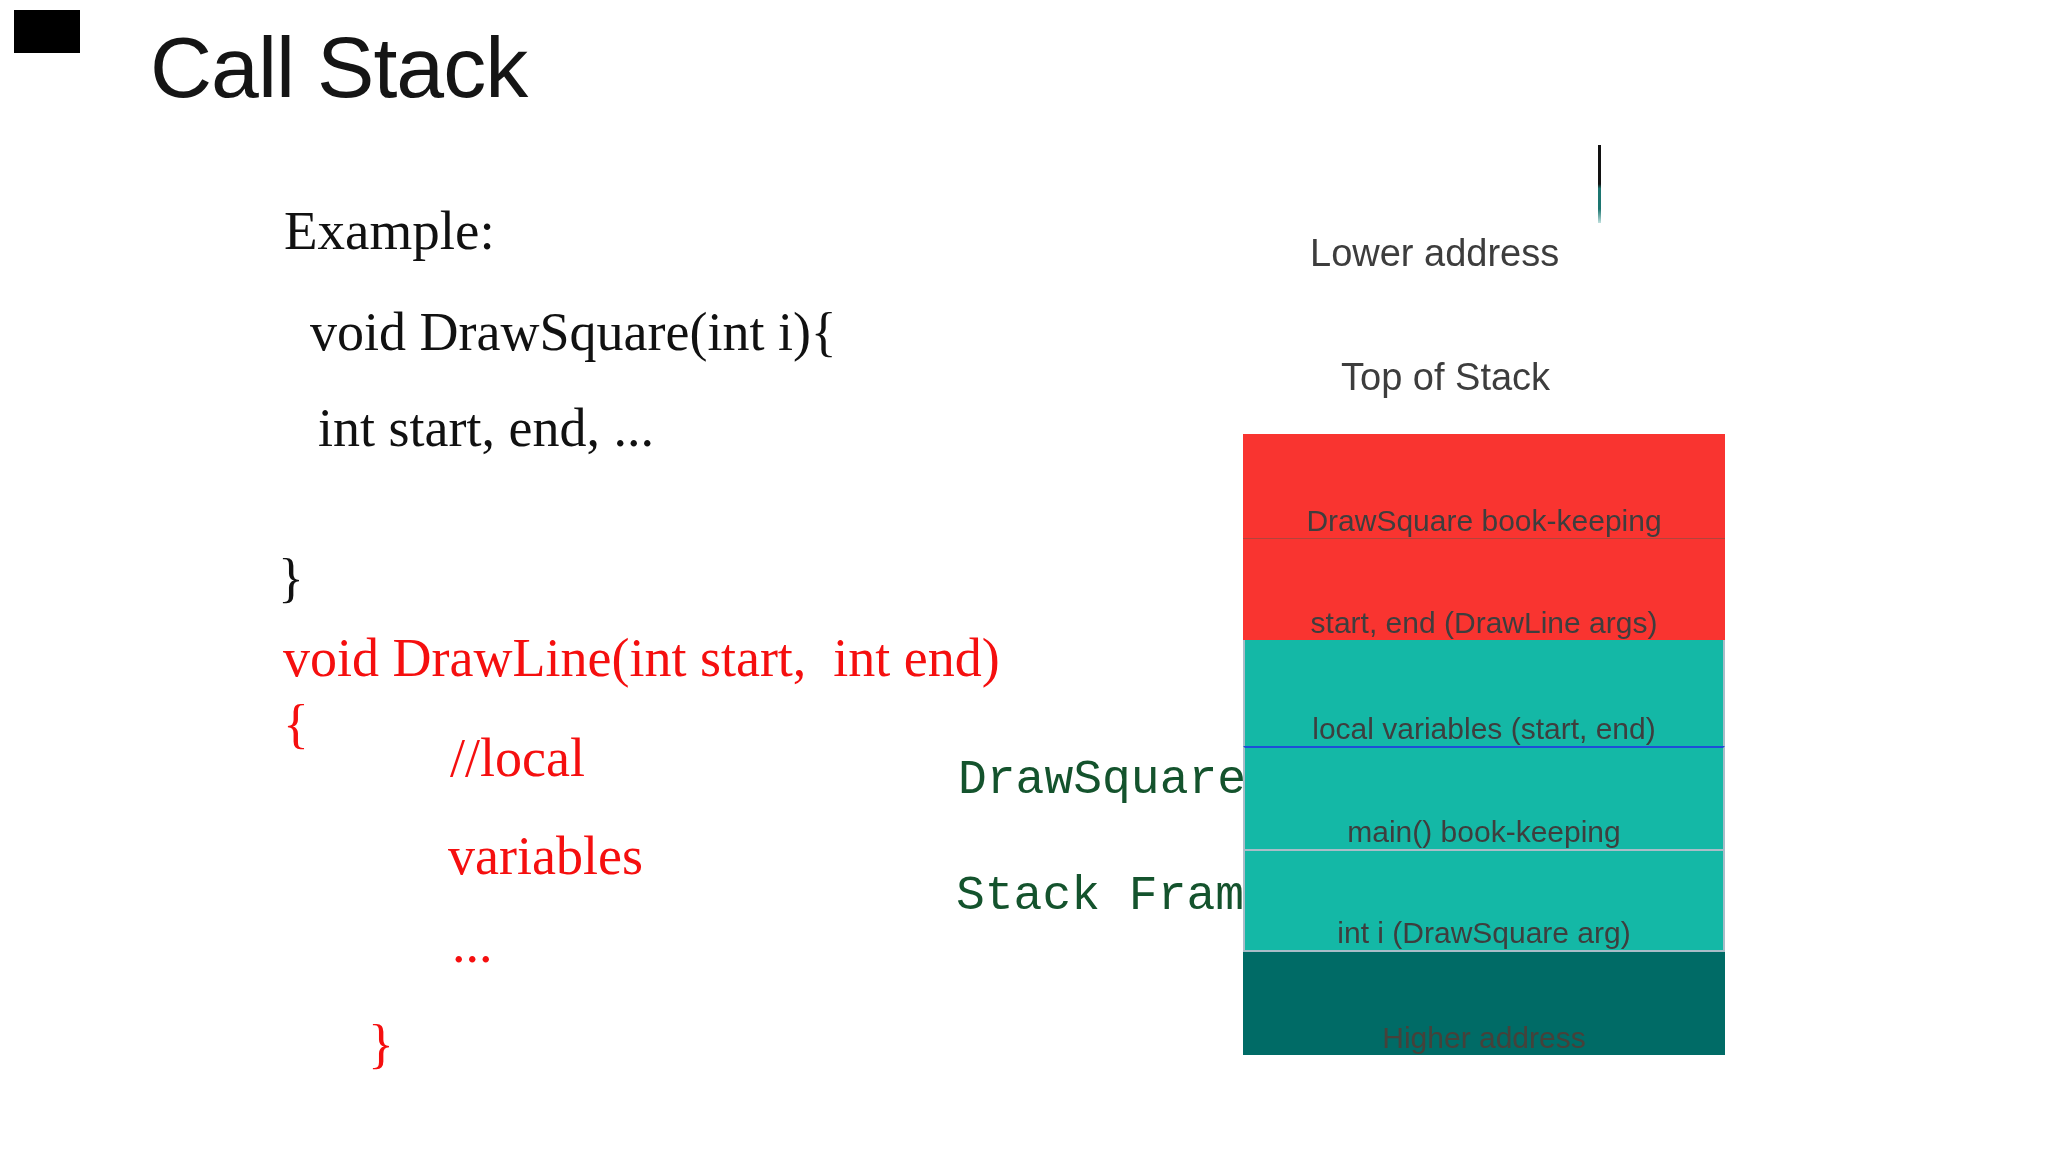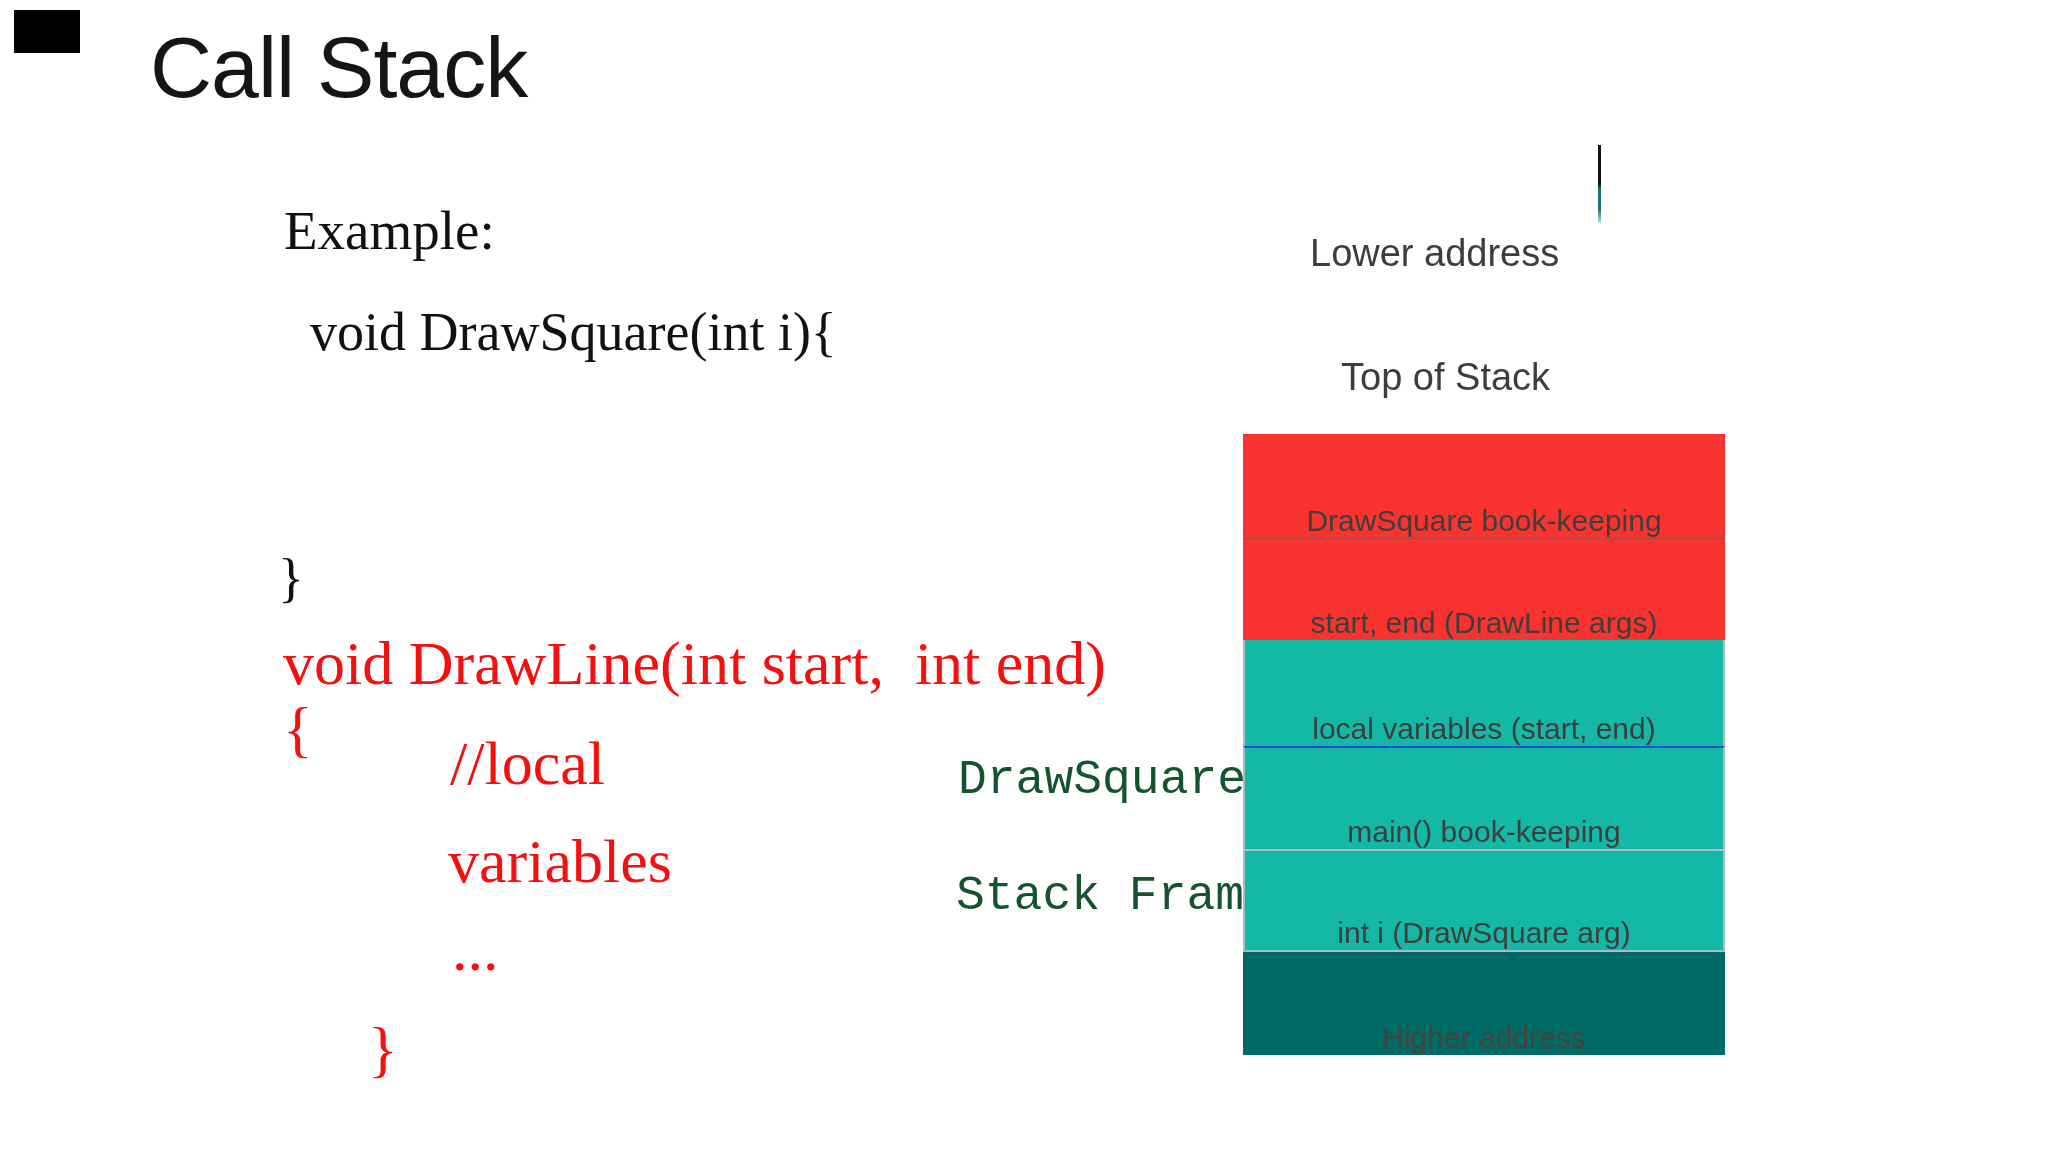--- a/index.html
+++ b/index.html
@@ -14,21 +14,21 @@
   .corner-marker { left:14px; top:10px; width:66px; height:43px; background:#000000; }
 
   .slide-title {
     left:150px; top:16px; font-size:86px; font-weight:300;
     color:#151515; letter-spacing:-1px; line-height:1.2;
     font-family:"Liberation Sans", sans-serif;
   }
 
   .serif { font-family:"Liberation Serif", serif; white-space:pre; line-height:1.2; }
   .code-black { font-size:54px; color:#111111; }
-  .code-red   { font-size:62px; color:#f50f0f; }
+  .code-red   { font-size:54px; color:#f50f0f; }
 
   .example-label { left:284px; top:198px; font-size:55px; color:#111111; }
 
   .cb-0 { left:310px; top:300px; }
   .cb-1 { left:318px; top:396px; }
   .cb-2 { left:322px; top:481px; }
   .cb-3 { left:278px; top:546px; }
 
   .cr-0 { left:283px; top:626px; }
   .cr-1 { left:283px; top:692px; }
@@ -71,20 +71,21 @@
 
 <div class="slide">
 
   <div class="abs corner-marker"></div>
 
   <div class="abs slide-title">Call Stack</div>
 
   <div class="abs serif example-label">Example:</div>
 
   <div class="abs serif code-black cb-0">void DrawSquare(int i){</div>
+  <div class="abs serif code-black cb-1">int start, end, ...</div>
   <div class="abs serif code-black cb-3">}</div>
 
   <div class="abs serif code-red cr-0">void DrawLine(int start,  int end)</div>
   <div class="abs serif code-red cr-1">{</div>
   <div class="abs serif code-red cr-2">//local</div>
   <div class="abs serif code-red cr-3">variables</div>
   <div class="abs serif code-red cr-4">...</div>
   <div class="abs serif code-red cr-5">}</div>
 
   <div class="abs frame-label fl-1">DrawSquare</div>

